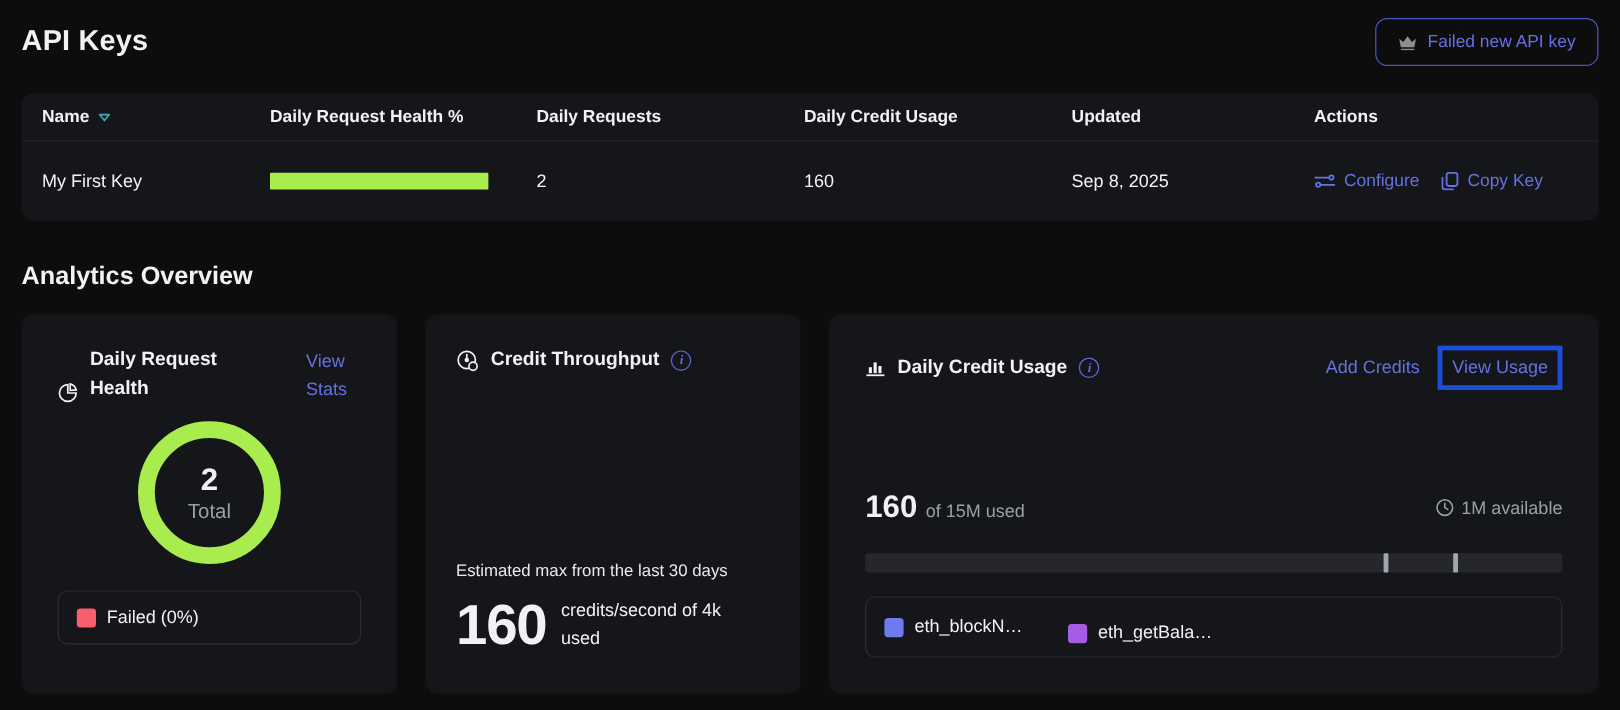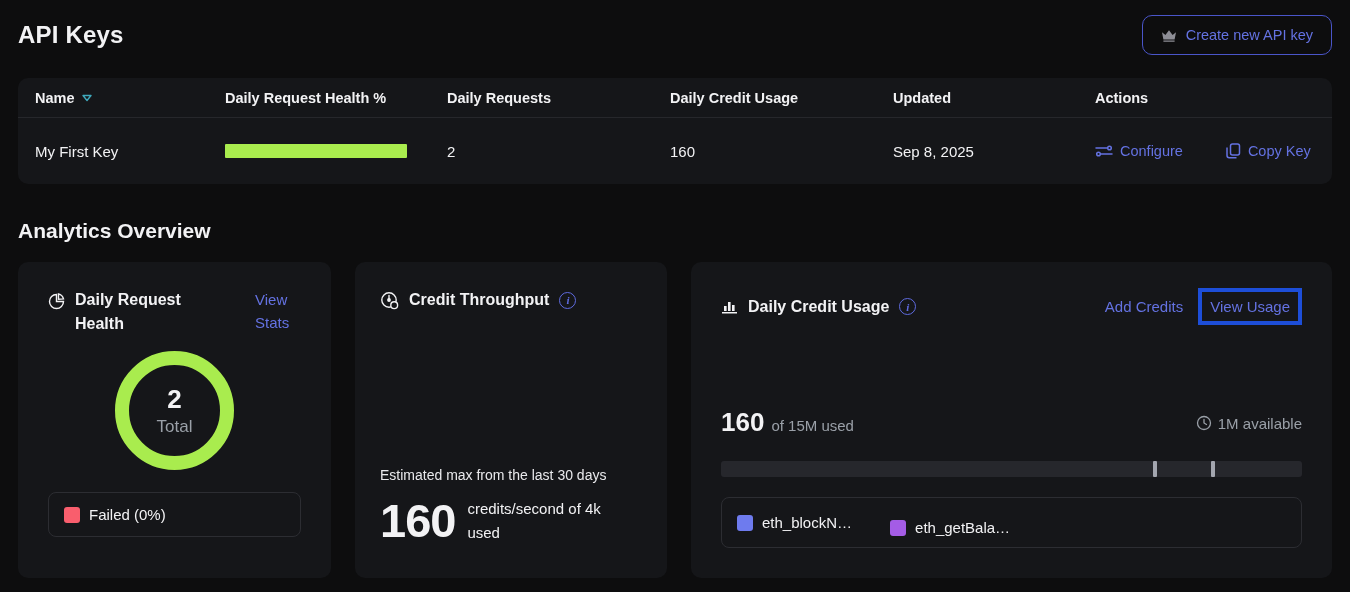--- a/index.html
+++ b/index.html
@@ -28,32 +28,32 @@
   .t-head, .t-row {
     display:grid;
     grid-template-columns:190px 222px 223px 223px 202px 1fr;
     align-items:center; padding-left:17px;
   }
   .t-head { height:40px; font-size:14.5px; font-weight:700; border-bottom:1px solid #26272b; }
   .t-row { height:66px; font-size:15px; }
   .th-cell { display:flex; align-items:center; gap:6px; }
   .health-bar-track { width:182px; }
   .health-bar { height:14px; background:#a9ec4e; border-radius:1px; }
-  .actions-cell { display:flex; align-items:center; gap:43px; }
+  .actions-cell { display:flex; align-items:center; gap:18px; }
   .action-link { display:flex; align-items:center; gap:7px; color:#6472e2; font-size:14.5px; font-weight:500; cursor:pointer; text-decoration:none; }
 
   
   .section-title { margin-top:35px; font-size:21px; font-weight:700; }
   .cards { display:flex; gap:24px; margin-top:19px; height:316px; }
   .card { background:#151619; border-radius:10px; padding:26px 30px 30px 30px; display:flex; flex-direction:column; }
   .card-1 { width:313px; }
   .card-2 { width:312px; padding:26px 25px 30px 25px; }
   .card-3 { flex:1; }
 
-  .card-head { display:flex; align-items:flex-start; gap:10px; }
+  .card-head { display:flex; align-items:flex-end; gap:10px; }
   .card-title { font-size:16px; font-weight:700; line-height:1.5; }
   .link { color:#6472e2; font-size:15px; cursor:pointer; line-height:1.55; text-decoration:none; }
 
   
   .c1-head .card-title { width:118px; }
   .c1-head .link { margin-left:auto; width:46px; text-align:left; }
   .donut-wrap { display:flex; justify-content:center; margin-top:15px; }
   .donut {
     width:119px; height:119px; border-radius:50%;
     border:14px solid #a9ec4e;
@@ -93,21 +93,21 @@
 <div class="page">
 
   <div class="top-bar">
     <div class="page-title">API Keys</div>
     <button class="create-btn">
       <span>
         <svg width="16" height="13" viewBox="0 0 16 13" fill="#8d8d95">
             <path d="M1 3.2 4.4 6 8 1.2 11.6 6 15 3.2 13.6 10.4 H2.4 Z M2.4 11.6 H13.6 V12.8 H2.4 Z"></path>
           </svg>
       </span>
-      <span>Create new API key</span>
+      <span>Failed new API key</span>
     </button>
   </div>
 
   <div class="table">
     <div class="t-head">
       <div class="th-cell">
         <span>Name</span>
         <span>
           <svg width="12" height="10" viewBox="0 0 12 10">
               <path d="M2 2.5 H10 L6 7.5 Z" fill="none" stroke="#3fa9bc" stroke-width="1.4" stroke-linejoin="round"></path>

